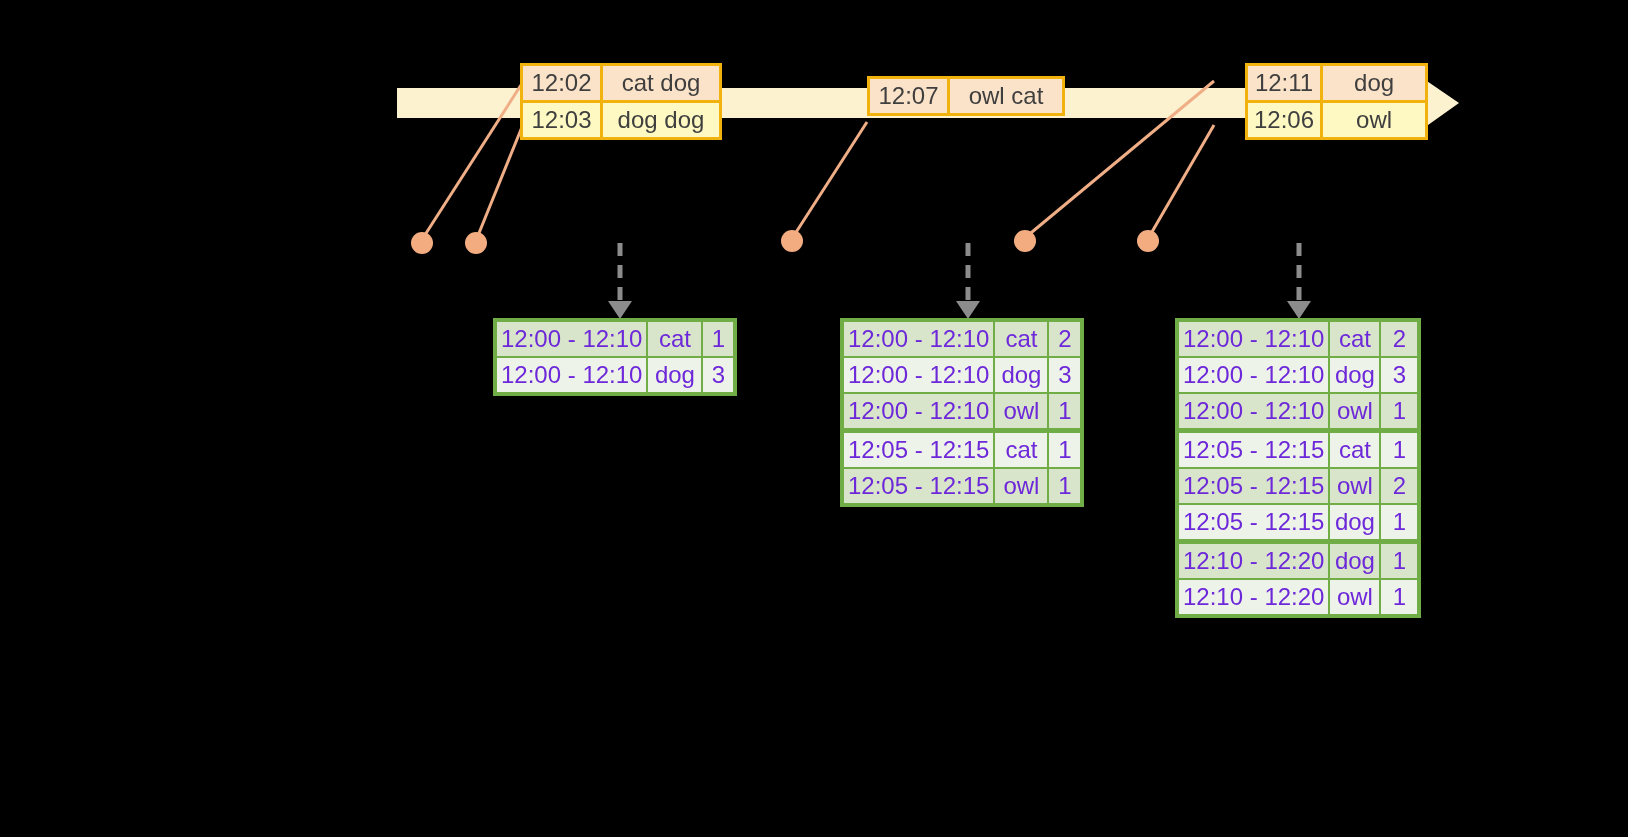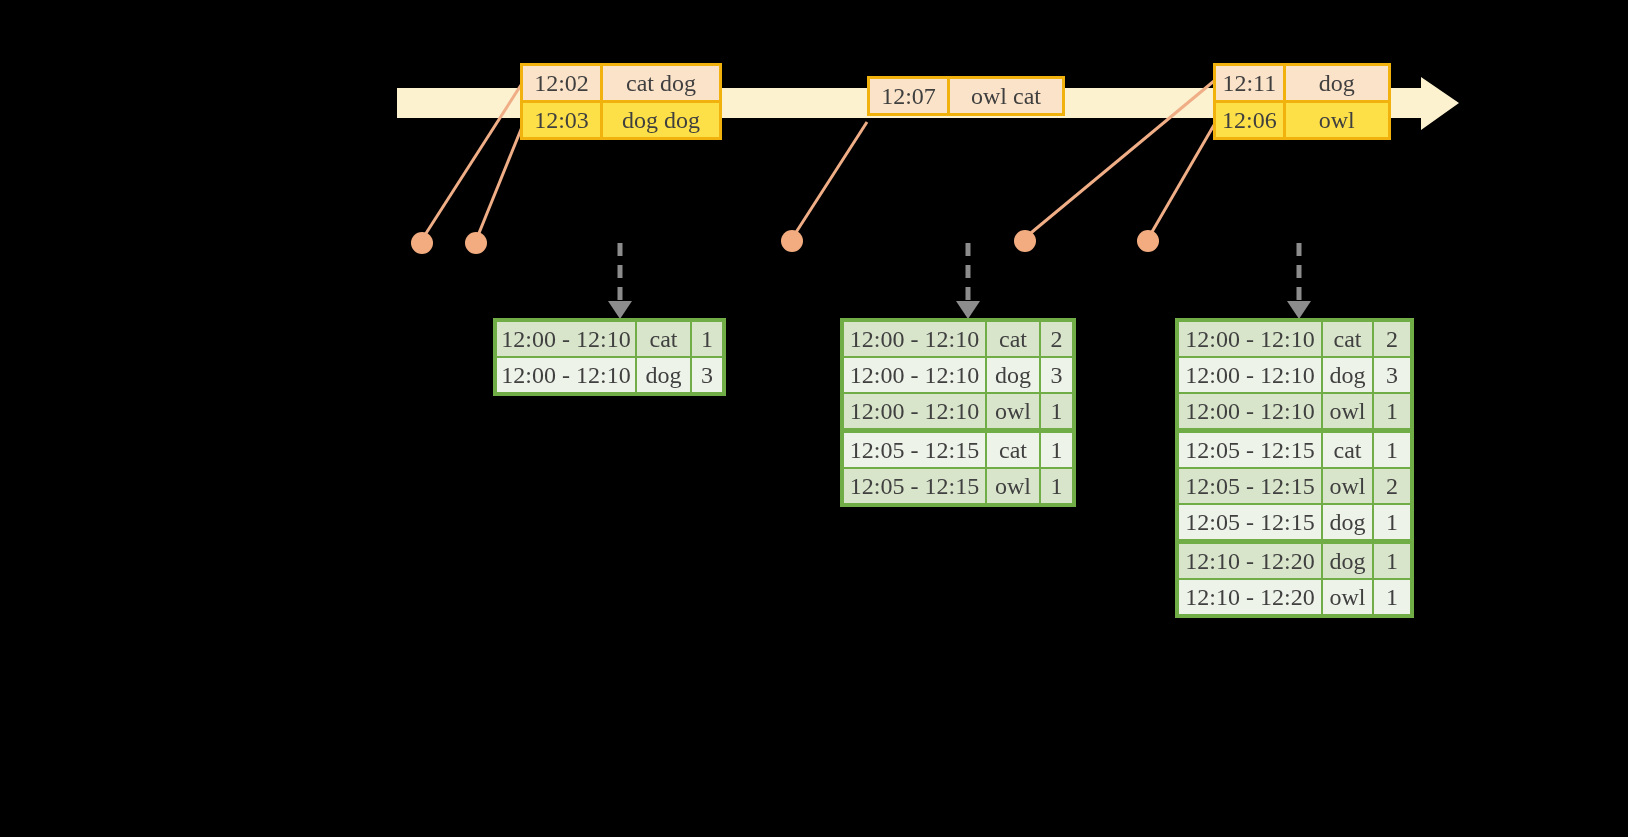--- a/index.html
+++ b/index.html
@@ -2,21 +2,21 @@
 <html><head>
 <meta charset="utf-8">
 <style>
   html, body { margin: 0; padding: 0; background: #000; }
   .canvas {
     position: relative;
     width: 1628px;
     height: 837px;
     background: #000000;
     overflow: hidden;
-    font-family: Liberation Serif, serif;
+    font-family: Liberation Sans, sans-serif;
     color: #3f3f3f;
   }
   .layer { position: absolute; left: 0; top: 0; z-index: 1; }
 
   
   table.et {
     position: absolute;
     z-index: 2;
     border-collapse: collapse;
     table-layout: fixed;
@@ -25,37 +25,37 @@
     border: 3px solid #f2b20e;
     height: 34px;
     text-align: center;
     vertical-align: middle;
     font-size: 24px;
     color: #3f3f3f;
     padding: 0 6px;
     white-space: nowrap;
   }
   .fill-peach { background: #fbe3c9; }
-  .fill-cream { background: #fde047; }
+  .fill-cream { background: #fef9c3; }
 
   
   table.gt {
     position: absolute;
     z-index: 2;
     border-collapse: collapse;
     table-layout: fixed;
     border: 4px solid #70ad47;
   }
   table.gt td {
     border: 2px solid #70ad47;
     height: 34px;
     text-align: center;
     vertical-align: middle;
     font-size: 24px;
-    color: #404040;
+    color: #6d28d9;
     padding: 0 4px;
     white-space: nowrap;
   }
   table.gt tr.sep td { border-top-width: 5px; }
   .g-dark  { background: #d9e5cb; }
   .g-light { background: #eef3e9; }
 </style>
 </head>
 <body>
 
@@ -114,21 +114,21 @@
         <col style="width:115px">
       </colgroup>
     <tbody>
         <tr>
       <td class="fill-peach">12:07</td>
       <td class="fill-peach">owl cat</td>
     </tr>
   </tbody>
     </table>
 
-  <table class="et" style="left:1213px; top:63px;">
+  <table class="et" style="left:1245px; top:63px;">
     <colgroup>
         <col style="width:69px">
         <col style="width:105px">
       </colgroup>
     <tbody>
         <tr>
       <td class="fill-peach">12:11</td>
       <td class="fill-peach">dog</td>
     </tr>
     <tr>

